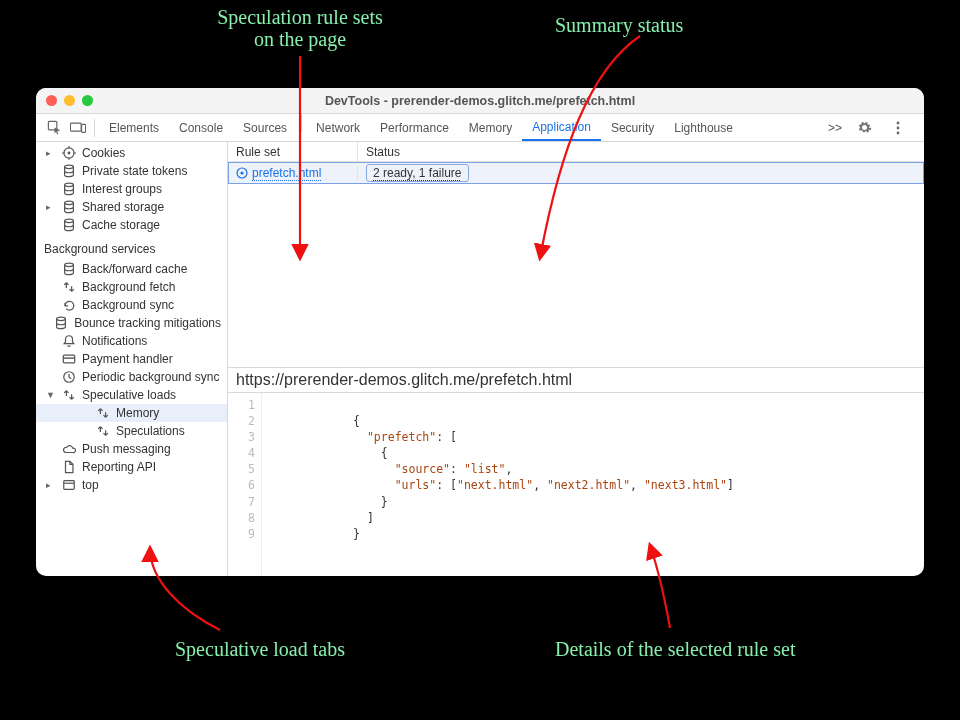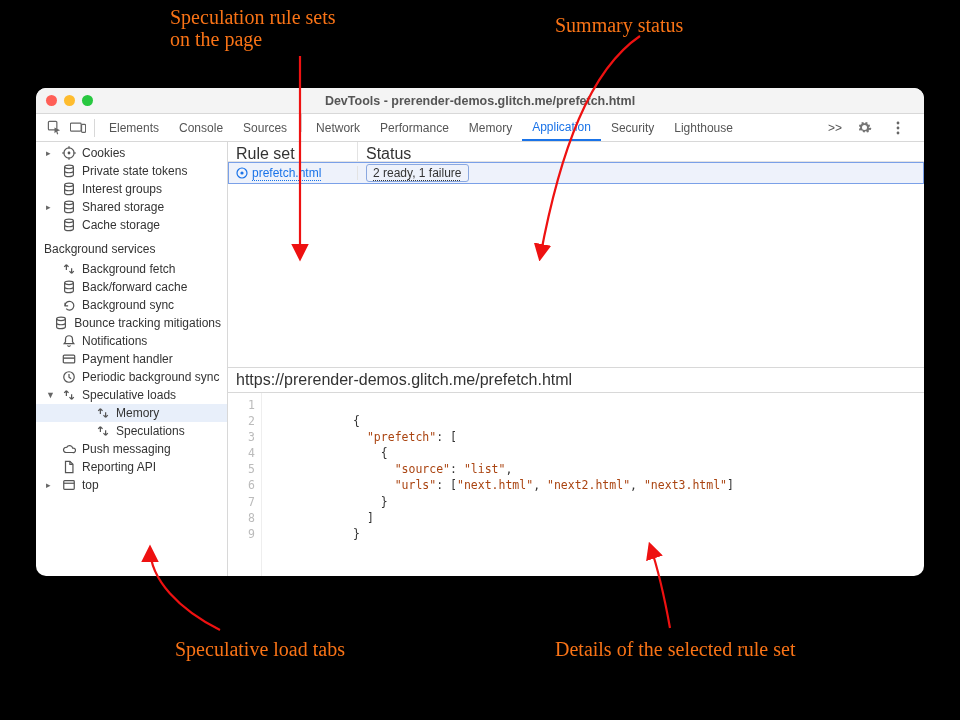--- a/index.html
+++ b/index.html
@@ -1,17 +1,17 @@
 <!DOCTYPE html>
 <html><head>
 <meta charset="utf-8">
 <style>
   * { box-sizing: border-box; margin: 0; padding: 0; }
   html, body { width: 960px; height: 720px; background: #000; font-family: "Helvetica Neue", Arial, sans-serif; overflow: hidden; }
-  .annot { position: absolute; color: #f97316; font-family: "Comic Sans MS", "Marker Felt", cursive; font-size: 20px; text-align: left; line-height: 1.1; pointer-events: none; z-index: 100; }
+  .annot { position: absolute; color: #86efac; font-family: "Comic Sans MS", "Marker Felt", cursive; font-size: 20px; text-align: center; line-height: 1.1; pointer-events: none; z-index: 100; }
   svg.overlay { position: absolute; left: 0; top: 0; pointer-events: none; z-index: 90; }
 
   .window { position: absolute; left: 36px; top: 88px; width: 888px; height: 488px; background: #fff; border-radius: 10px; box-shadow: 0 18px 60px rgba(0,0,0,.45); overflow: hidden; display: flex; flex-direction: column; font-size: 12px; color: #333; }
   .titlebar { height: 26px; background: #f4f4f4; border-bottom: 1px solid #d8d8d8; display: flex; align-items: center; padding: 0 10px; position: relative; }
   .traffic { display: flex; gap: 7px; }
   .dot { width: 11px; height: 11px; border-radius: 50%; }
   .dot.r{background:#ff5f57}.dot.y{background:#febc2e}.dot.g{background:#28c840}
   .titletext { position: absolute; left: 0; right: 0; text-align: center; font-size: 12.5px; color: #555; font-weight: 600; pointer-events: none; }
 
   .tabbar { height: 28px; border-bottom: 1px solid #d8d8d8; display: flex; align-items: center; padding: 0 6px; gap: 0; font-size: 12px; color: #555; }
@@ -26,21 +26,21 @@
   .side { width: 192px; border-right:1px solid #d8d8d8; overflow-y:auto; padding: 2px 0 6px; font-size:12px; color:#333; }
   .side .item { display:flex; align-items:center; gap:6px; padding:2px 6px 2px 10px; height:18px; cursor:default; white-space:nowrap; }
   .side .item .tw{width:10px; font-size:9px; color:#666}
   .side .item .ic{width:14px; height:14px; display:flex; align-items:center; justify-content:center}
   .side .item.ind1{}
   .side .item.ind2{padding-left:44px}
   .side .item.sel{background:#e8effa}
   .side .hdr{padding:8px 10px 4px 8px; color:#333; font-size:12px}
 
   .main { flex:1; display:flex; flex-direction:column; min-width:0; }
-  .cols { display:flex; height:20px; border-bottom:1px solid #e3e3e3; font-size:16px; color:#333; }
+  .cols { display:flex; height:20px; border-bottom:1px solid #e3e3e3; font-size:12px; color:#333; }
   .col-rule{width:130px; padding:3px 8px; border-right:1px solid #e3e3e3}
   .col-status{flex:1; padding:3px 8px}
   .row { display:flex; height:22px; align-items:center; background:#eef2fb; border-bottom:1px solid #c8d4f0;justify-content:center; }
   .row.sel{outline:1px solid #7aa0e8; outline-offset:-1px}
   .row .c1{width:130px; padding:0 8px; display:flex; align-items:center; gap:4px; color:#1a73e8; border-right:1px solid #e3e3e3}
   .row .c1 a{color:#1a73e8; text-decoration:underline dotted; text-underline-offset:3px}
   .row .c2{flex:1; padding:0 8px}
   .pill{border:1px solid #8aa8e0; background:#eef2fb; border-radius:3px; padding:1px 6px; font-size:12px; color:#333; text-decoration:underline dotted; text-underline-offset:3px}
   .tablefill{flex:1}
   .urlbar{border-top:1px solid #d8d8d8; border-bottom:1px solid #d8d8d8; padding:3px 8px; font-size:16px; color:#333}
@@ -182,36 +182,36 @@
             </span>
             <span>Cache storage</span>
           </div>
         </div>
       <div class="hdr">Background services</div>
       <div id="side-bg">
           <div class="item ind1">
             <span class="tw"></span>
             <span class="ic">
               <svg width="14" height="14" viewBox="0 0 16 16">
+                <ellipse cx="8" cy="3.2" rx="5" ry="2" fill="none" stroke="#555" stroke-width="1.4"></ellipse>
+                <path d="M3,3.2 V12.5 a5,2 0 0 0 10,0 V3.2" fill="none" stroke="#555" stroke-width="1.4"></path>
+                <path d="M3,8 a5,2 0 0 0 10,0" fill="none" stroke="#555" stroke-width="1.4"></path>
+              </svg>
+            </span>
+            <span>Back/forward cache</span>
+          </div>
+          <div class="item ind1">
+            <span class="tw"></span>
+            <span class="ic">
+              <svg width="14" height="14" viewBox="0 0 16 16">
                 <path d="M5,9 V3 M5,3 L2.5,5.5 M5,3 L7.5,5.5" fill="none" stroke="#555" stroke-width="1.4"></path>
                 <path d="M11,7 V13 M11,13 L8.5,10.5 M11,13 L13.5,10.5" fill="none" stroke="#555" stroke-width="1.4"></path>
               </svg>
             </span>
             <span>Background fetch</span>
-          </div>
-          <div class="item ind1">
-            <span class="tw"></span>
-            <span class="ic">
-              <svg width="14" height="14" viewBox="0 0 16 16">
-                <ellipse cx="8" cy="3.2" rx="5" ry="2" fill="none" stroke="#555" stroke-width="1.4"></ellipse>
-                <path d="M3,3.2 V12.5 a5,2 0 0 0 10,0 V3.2" fill="none" stroke="#555" stroke-width="1.4"></path>
-                <path d="M3,8 a5,2 0 0 0 10,0" fill="none" stroke="#555" stroke-width="1.4"></path>
-              </svg>
-            </span>
-            <span>Back/forward cache</span>
           </div>
           <div class="item ind1">
             <span class="tw"></span>
             <span class="ic">
               <svg width="14" height="14" viewBox="0 0 16 16">
                 <path d="M3.5,9 a5,5 0 1 1 1.3,3.2" fill="none" stroke="#555" stroke-width="1.4"></path>
                 <path d="M3.5,5.5 V9 H7" fill="none" stroke="#555" stroke-width="1.4"></path>
               </svg>
             </span>
             <span>Background sync</span>

